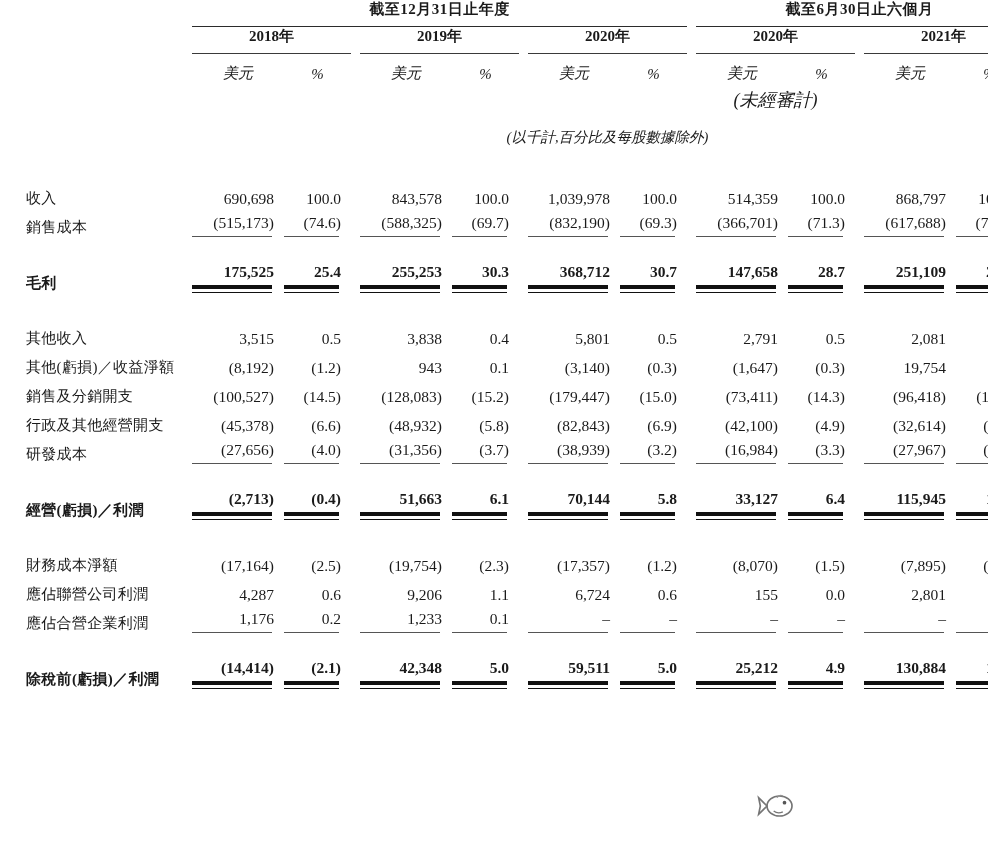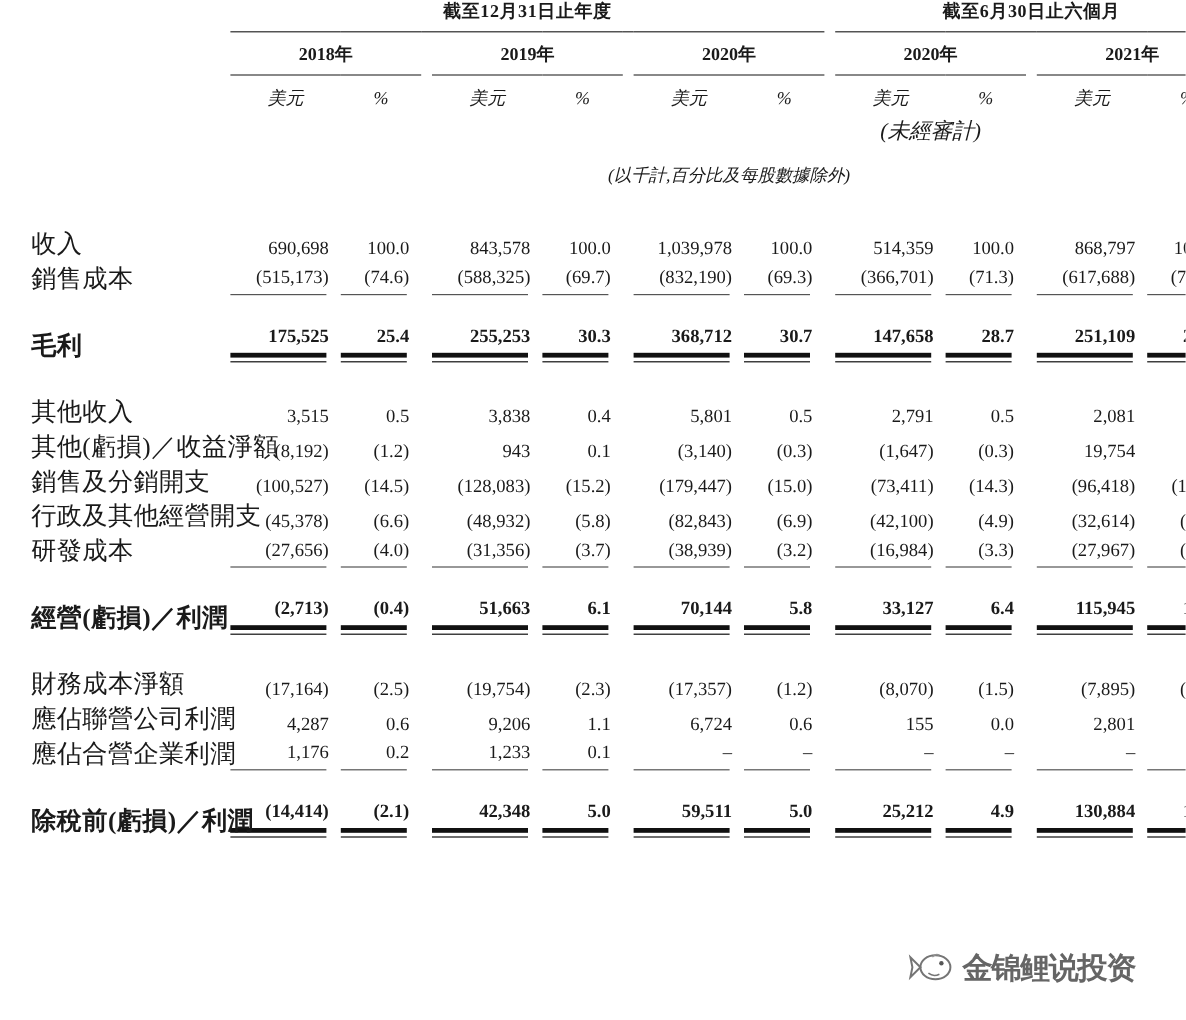--- a/index.html
+++ b/index.html
@@ -40,21 +40,21 @@
 
   
   td, th {
     padding: 0;
     vertical-align: bottom;
     font-weight: normal;
   }
 
   .lbl {
     text-align: left;
-    font-size: 21px;
+    font-size: 15px;
     padding-left: 26px;
     white-space: nowrap;
     letter-spacing: 0.3px;
   }
   .num {
     text-align: right;
     font-size: 15.5px;
     padding-right: 10px;
     white-space: nowrap;
     font-variant-numeric: tabular-nums;
@@ -78,21 +78,20 @@
   .grp-rule {
     border-bottom: 1.1px solid #2b2b2b;
     height: 0;
     font-size: 0;
     line-height: 0;
   }
   .yr {
     text-align: center;
     font-size: 15px;
     font-weight: bold;
-    padding-top: 9px;
     padding-bottom: 7px;
     white-space: nowrap;
   }
   .yr-rule {
     border-bottom: 0.9px solid #3a3a3a;
     height: 0;
     font-size: 0;
     line-height: 0;
   }
   .unit {
@@ -630,16 +629,15 @@
     </table>
 
   <div class="watermark">
     <svg class="wm-fish" viewBox="0 0 48 36" aria-hidden="true">
       <ellipse cx="27" cy="18" rx="15" ry="12" fill="none" stroke="#6b6b6b" stroke-width="2"></ellipse>
       <path d="M12 18 L2 8 L4 18 L2 28 Z" fill="none" stroke="#6b6b6b" stroke-width="2"></path>
       <circle cx="33" cy="14" r="2.2" fill="#4a4a4a"></circle>
       <path d="M20 24 q5 4 11 1" fill="none" stroke="#6b6b6b" stroke-width="1.6"></path>
       <path d="M24 8 q3 -4 7 -2" fill="none" stroke="#8a8a8a" stroke-width="1.4"></path>
     </svg>
-    <span class="wm-text">金锦鲤说投资</span>
   </div>
 
 </div>
 
 </body></html>

